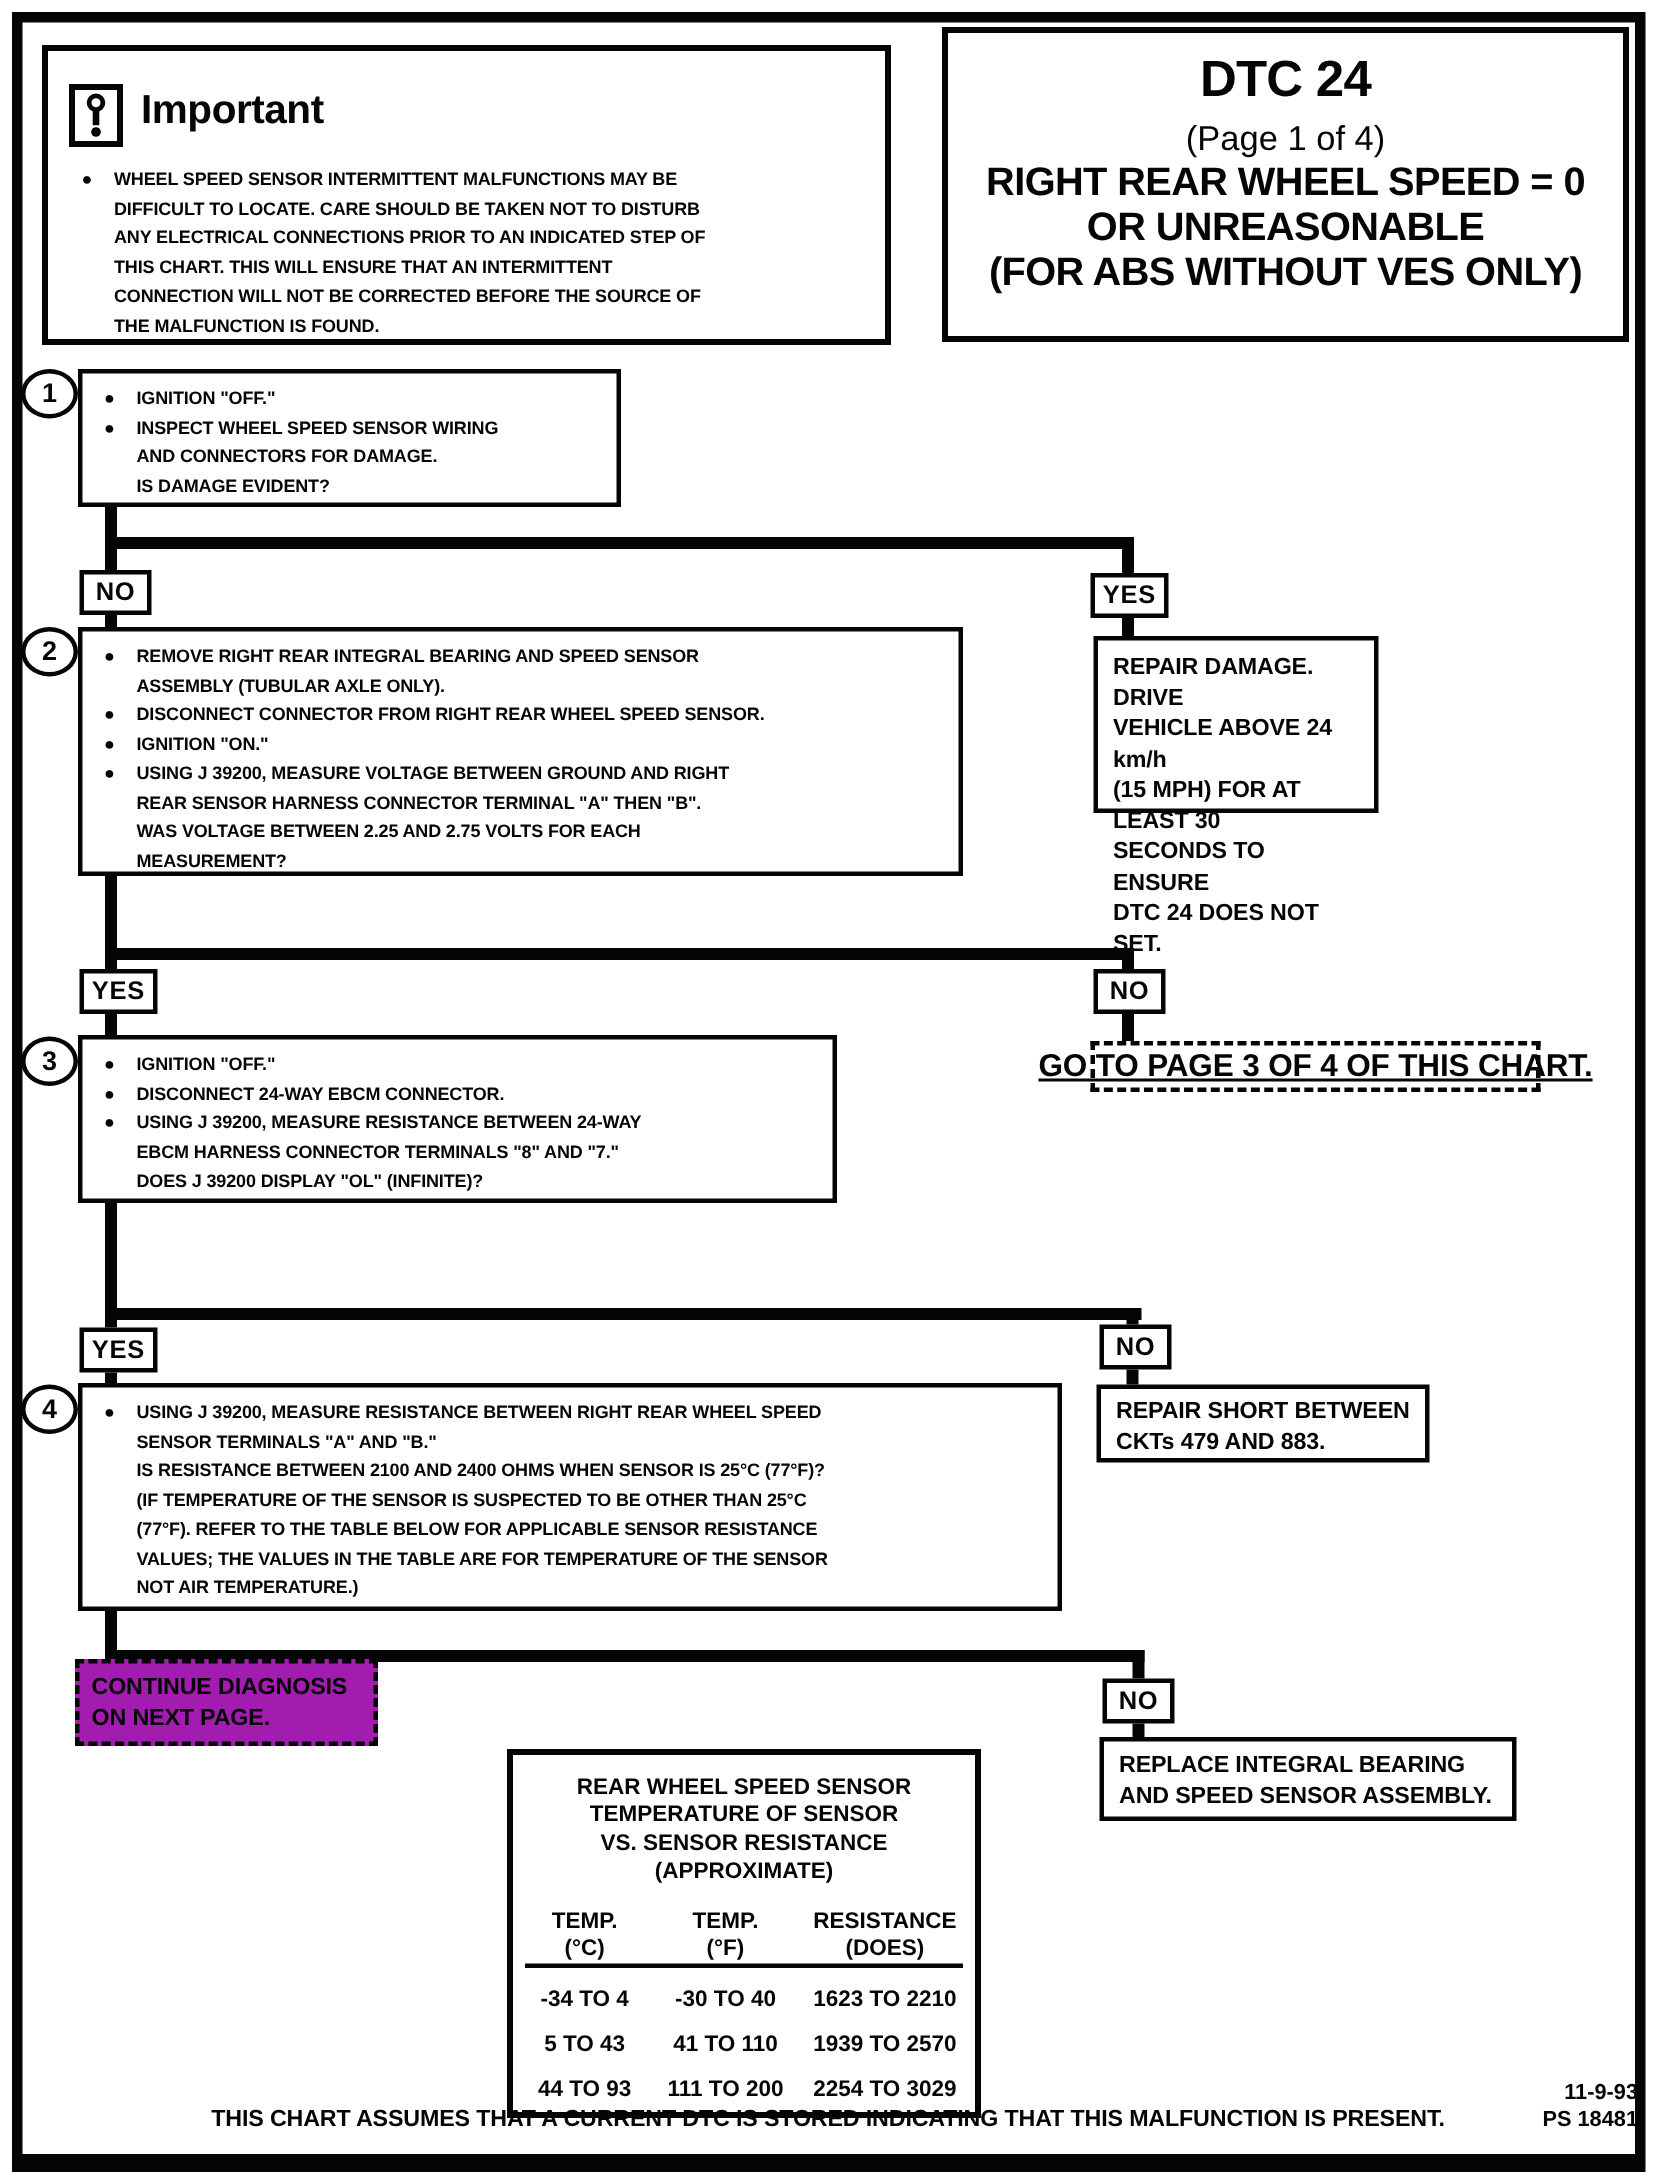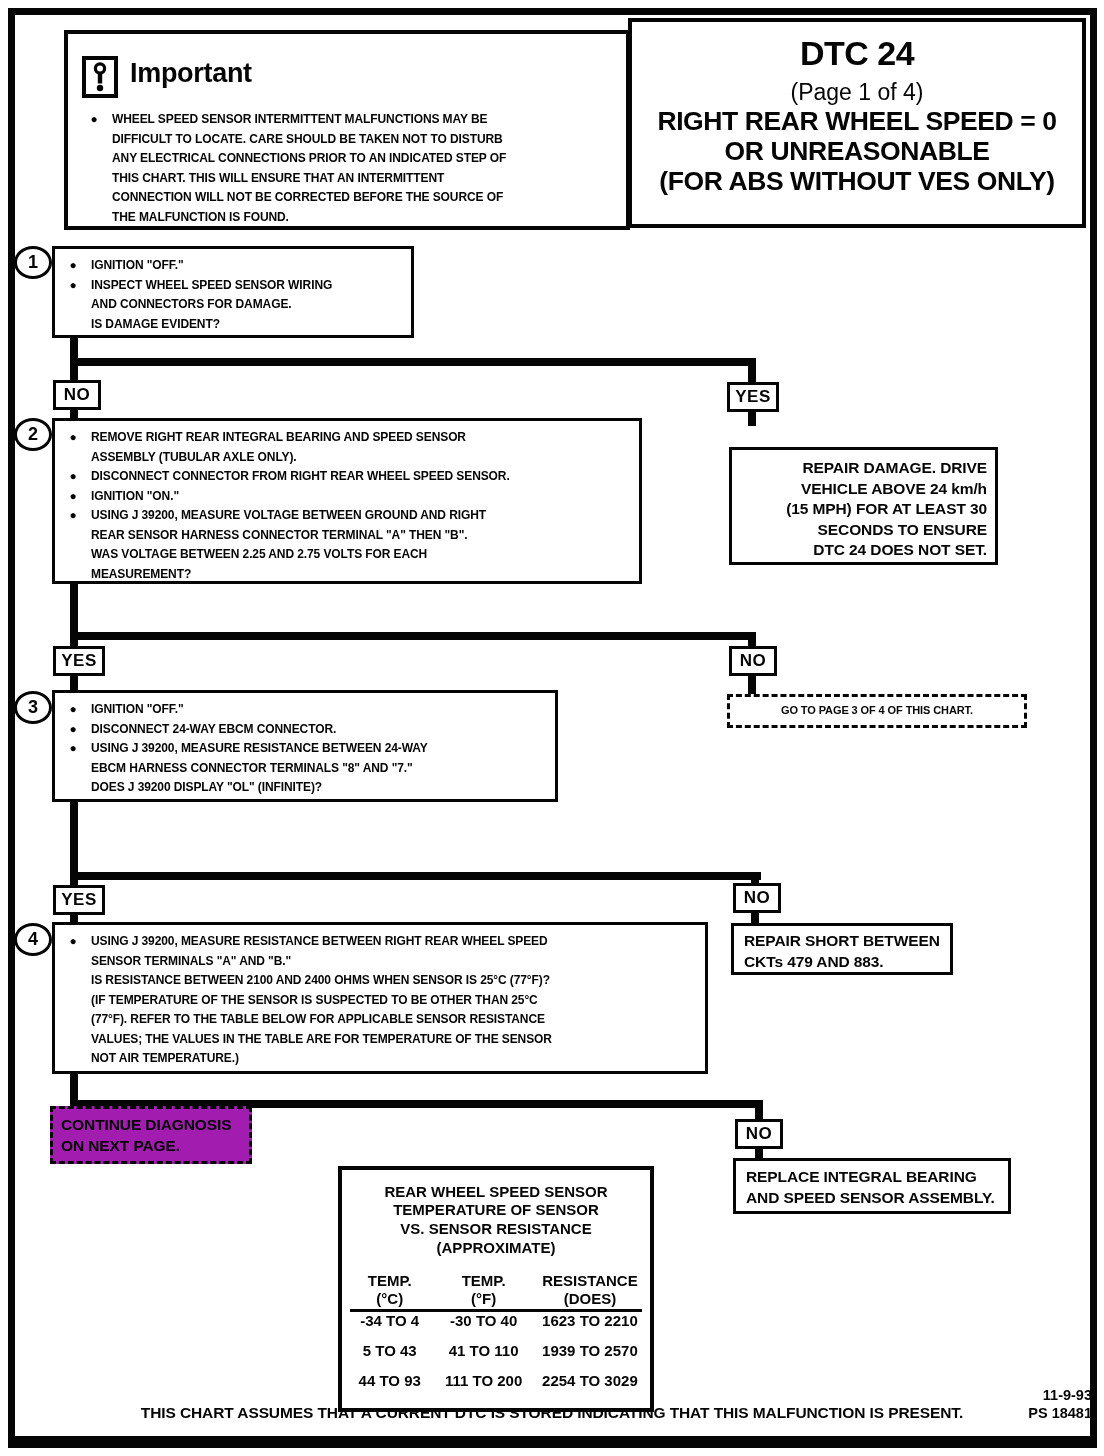--- a/index.html
+++ b/index.html
@@ -62,21 +62,21 @@
   .t-page { font-weight:400; font-size:23px; margin-top:6px; }
   .t-line { font-weight:700; font-size:26.5px; line-height:30px; letter-spacing:-0.4px; }
   
   .tbl-title { font-weight:700; font-size:15px; margin-top:13px; }
   .tbl-sub { font-weight:700; font-size:15px; line-height:19px; white-space:pre-line; }
   .tbl-head {
     display:grid; grid-template-columns:31% 30% 39%; margin-top:15px;
     font-weight:700; font-size:15px; line-height:18px; white-space:pre-line;
   }
   .tbl-rule { height:3px; background:#050505; margin:1px 8px 0 8px; }
-  .tbl-rows { display:grid; grid-template-columns:31% 30% 39%; row-gap:12px; margin-top:0;
+  .tbl-rows { display:grid; grid-template-columns:31% 30% 39%; row-gap:12px; margin-top:12px;
     font-weight:700; font-size:15px; line-height:18px; }
   .footer-note {
     position:absolute; left:0; right:0; top:1404px; text-align:center;
     font-weight:700; font-size:15.5px; letter-spacing:-0.1px;
   }
   .doc-info {
     position:absolute; left:1000px; top:1386px; width:92px; text-align:right;
     font-weight:700; font-size:14.5px; line-height:18px;
   }
 </style>
@@ -99,21 +99,21 @@
   <div class="line" style="left:70px;top:798px;width:8px;height:126px;"></div>
   <div class="line" style="left:70px;top:872px;width:691px;height:8px;"></div>
   <div class="line" style="left:751px;top:872px;width:8px;height:15px;"></div>
   <div class="line" style="left:751px;top:911px;width:8px;height:14px;"></div>
 
   <div class="line" style="left:70px;top:1072px;width:8px;height:84px;"></div>
   <div class="line" style="left:70px;top:1100px;width:693px;height:8px;"></div>
   <div class="line" style="left:755px;top:1100px;width:8px;height:21px;"></div>
   <div class="line" style="left:755px;top:1147px;width:8px;height:13px;"></div>
 
-  <div class="box bthick" style="left:28px;top:30px;width:566px;height:200px;margin-left:36px;">
+  <div class="box bthick" style="left:28px;top:30px;width:566px;height:200px;">
     <div class="imp-icon">
       <svg width="20" height="30" viewBox="0 0 20 30">
         <circle cx="10" cy="6.5" r="4.6" fill="none" stroke="#050505" stroke-width="3.2"></circle>
         <rect x="7.8" y="11.5" width="4.4" height="10" fill="#050505"></rect>
         <circle cx="10" cy="26" r="3.2" fill="#050505"></circle>
       </svg>
     </div>
     <div class="imp-title">Important</div>
     <div class="imp-body bullet-row">
       <span class="bullet-dot">●</span>
@@ -171,21 +171,21 @@
     </div>
     <div class="bullet-row">
       <span class="bullet-dot">●</span>
       <span class="bullet-text txt">USING J 39200, MEASURE VOLTAGE BETWEEN GROUND AND RIGHT
 REAR SENSOR HARNESS CONNECTOR TERMINAL "A" THEN "B".
 WAS VOLTAGE BETWEEN 2.25 AND 2.75 VOLTS FOR EACH
 MEASUREMENT?</span>
     </div>
   </div>
 
-  <div class="box" style="left:729px;top:447px;width:269px;height:118px;text-align:right;">
+  <div class="box" style="left:729px;top:424px;width:190px;height:118px;">
     <div class="action-text">REPAIR DAMAGE.  DRIVE
 VEHICLE ABOVE 24 km/h
 (15 MPH) FOR AT LEAST 30
 SECONDS TO ENSURE
 DTC 24 DOES NOT SET.</div>
   </div>
 
   <div class="label-box" style="left:53px;top:646px;width:52px;height:30px;">YES</div>
   <div class="label-box" style="left:729px;top:646px;width:48px;height:30px;">NO</div>
 
@@ -200,21 +200,21 @@
     </div>
     <div class="bullet-row">
       <span class="bullet-dot">●</span>
       <span class="bullet-text txt">USING J 39200,  MEASURE RESISTANCE BETWEEN 24-WAY
 EBCM HARNESS CONNECTOR TERMINALS "8" AND "7."
 DOES J 39200 DISPLAY "OL" (INFINITE)?</span>
     </div>
   </div>
 
   <div class="abs dashed" style="left:727px;top:694px;width:300px;height:34px;background:#fff;display:flex;align-items:center;justify-content:center;">
-    <span class="txt" style="white-space:nowrap;font-size:11px;">GO TO PAGE 3 OF 4 OF THIS CHART.</span>
+    <span class="txt" style="white-space:nowrap;font-size:21px;text-decoration:underline;">GO TO PAGE 3 OF 4 OF THIS CHART.</span>
   </div>
 
   <div class="label-box" style="left:53px;top:885px;width:52px;height:30px;">YES</div>
   <div class="label-box" style="left:733px;top:883px;width:48px;height:30px;">NO</div>
 
   <div class="box bullets" style="left:52px;top:922px;width:656px;height:152px;">
     <div class="bullet-row">
       <span class="bullet-dot">●</span>
       <span class="bullet-text txt">USING J 39200, MEASURE RESISTANCE BETWEEN RIGHT REAR WHEEL SPEED
 SENSOR TERMINALS "A" AND "B."

